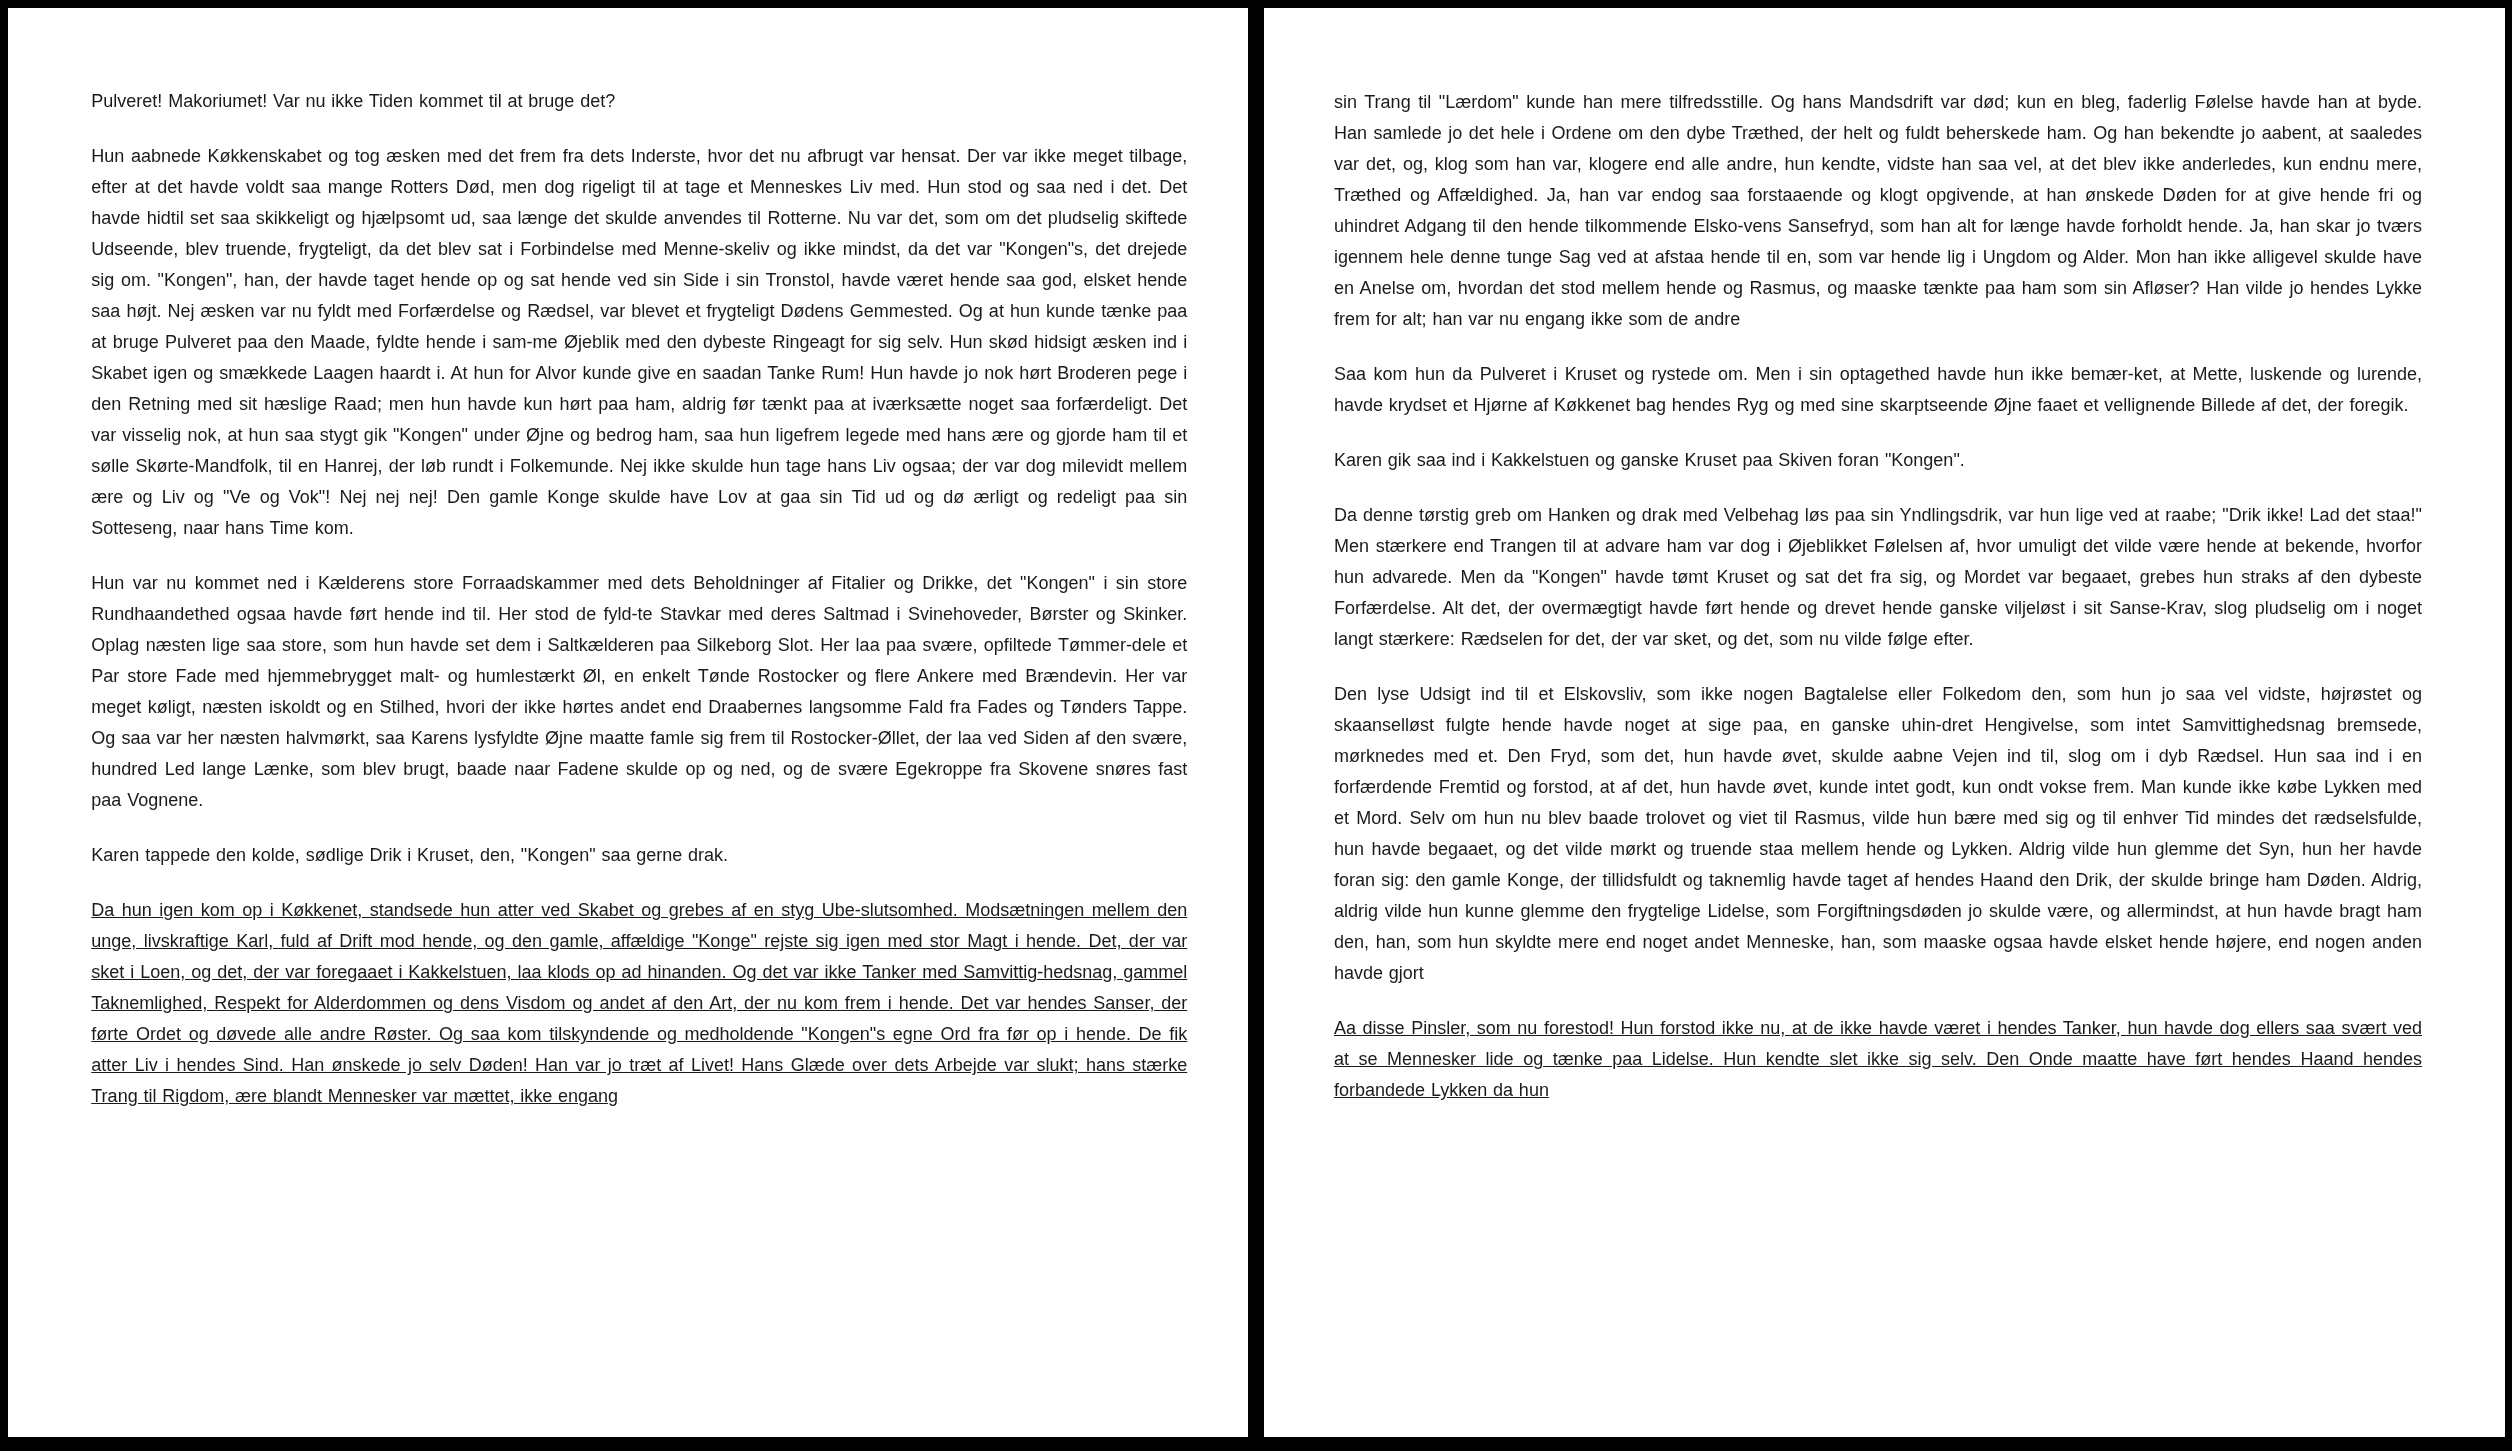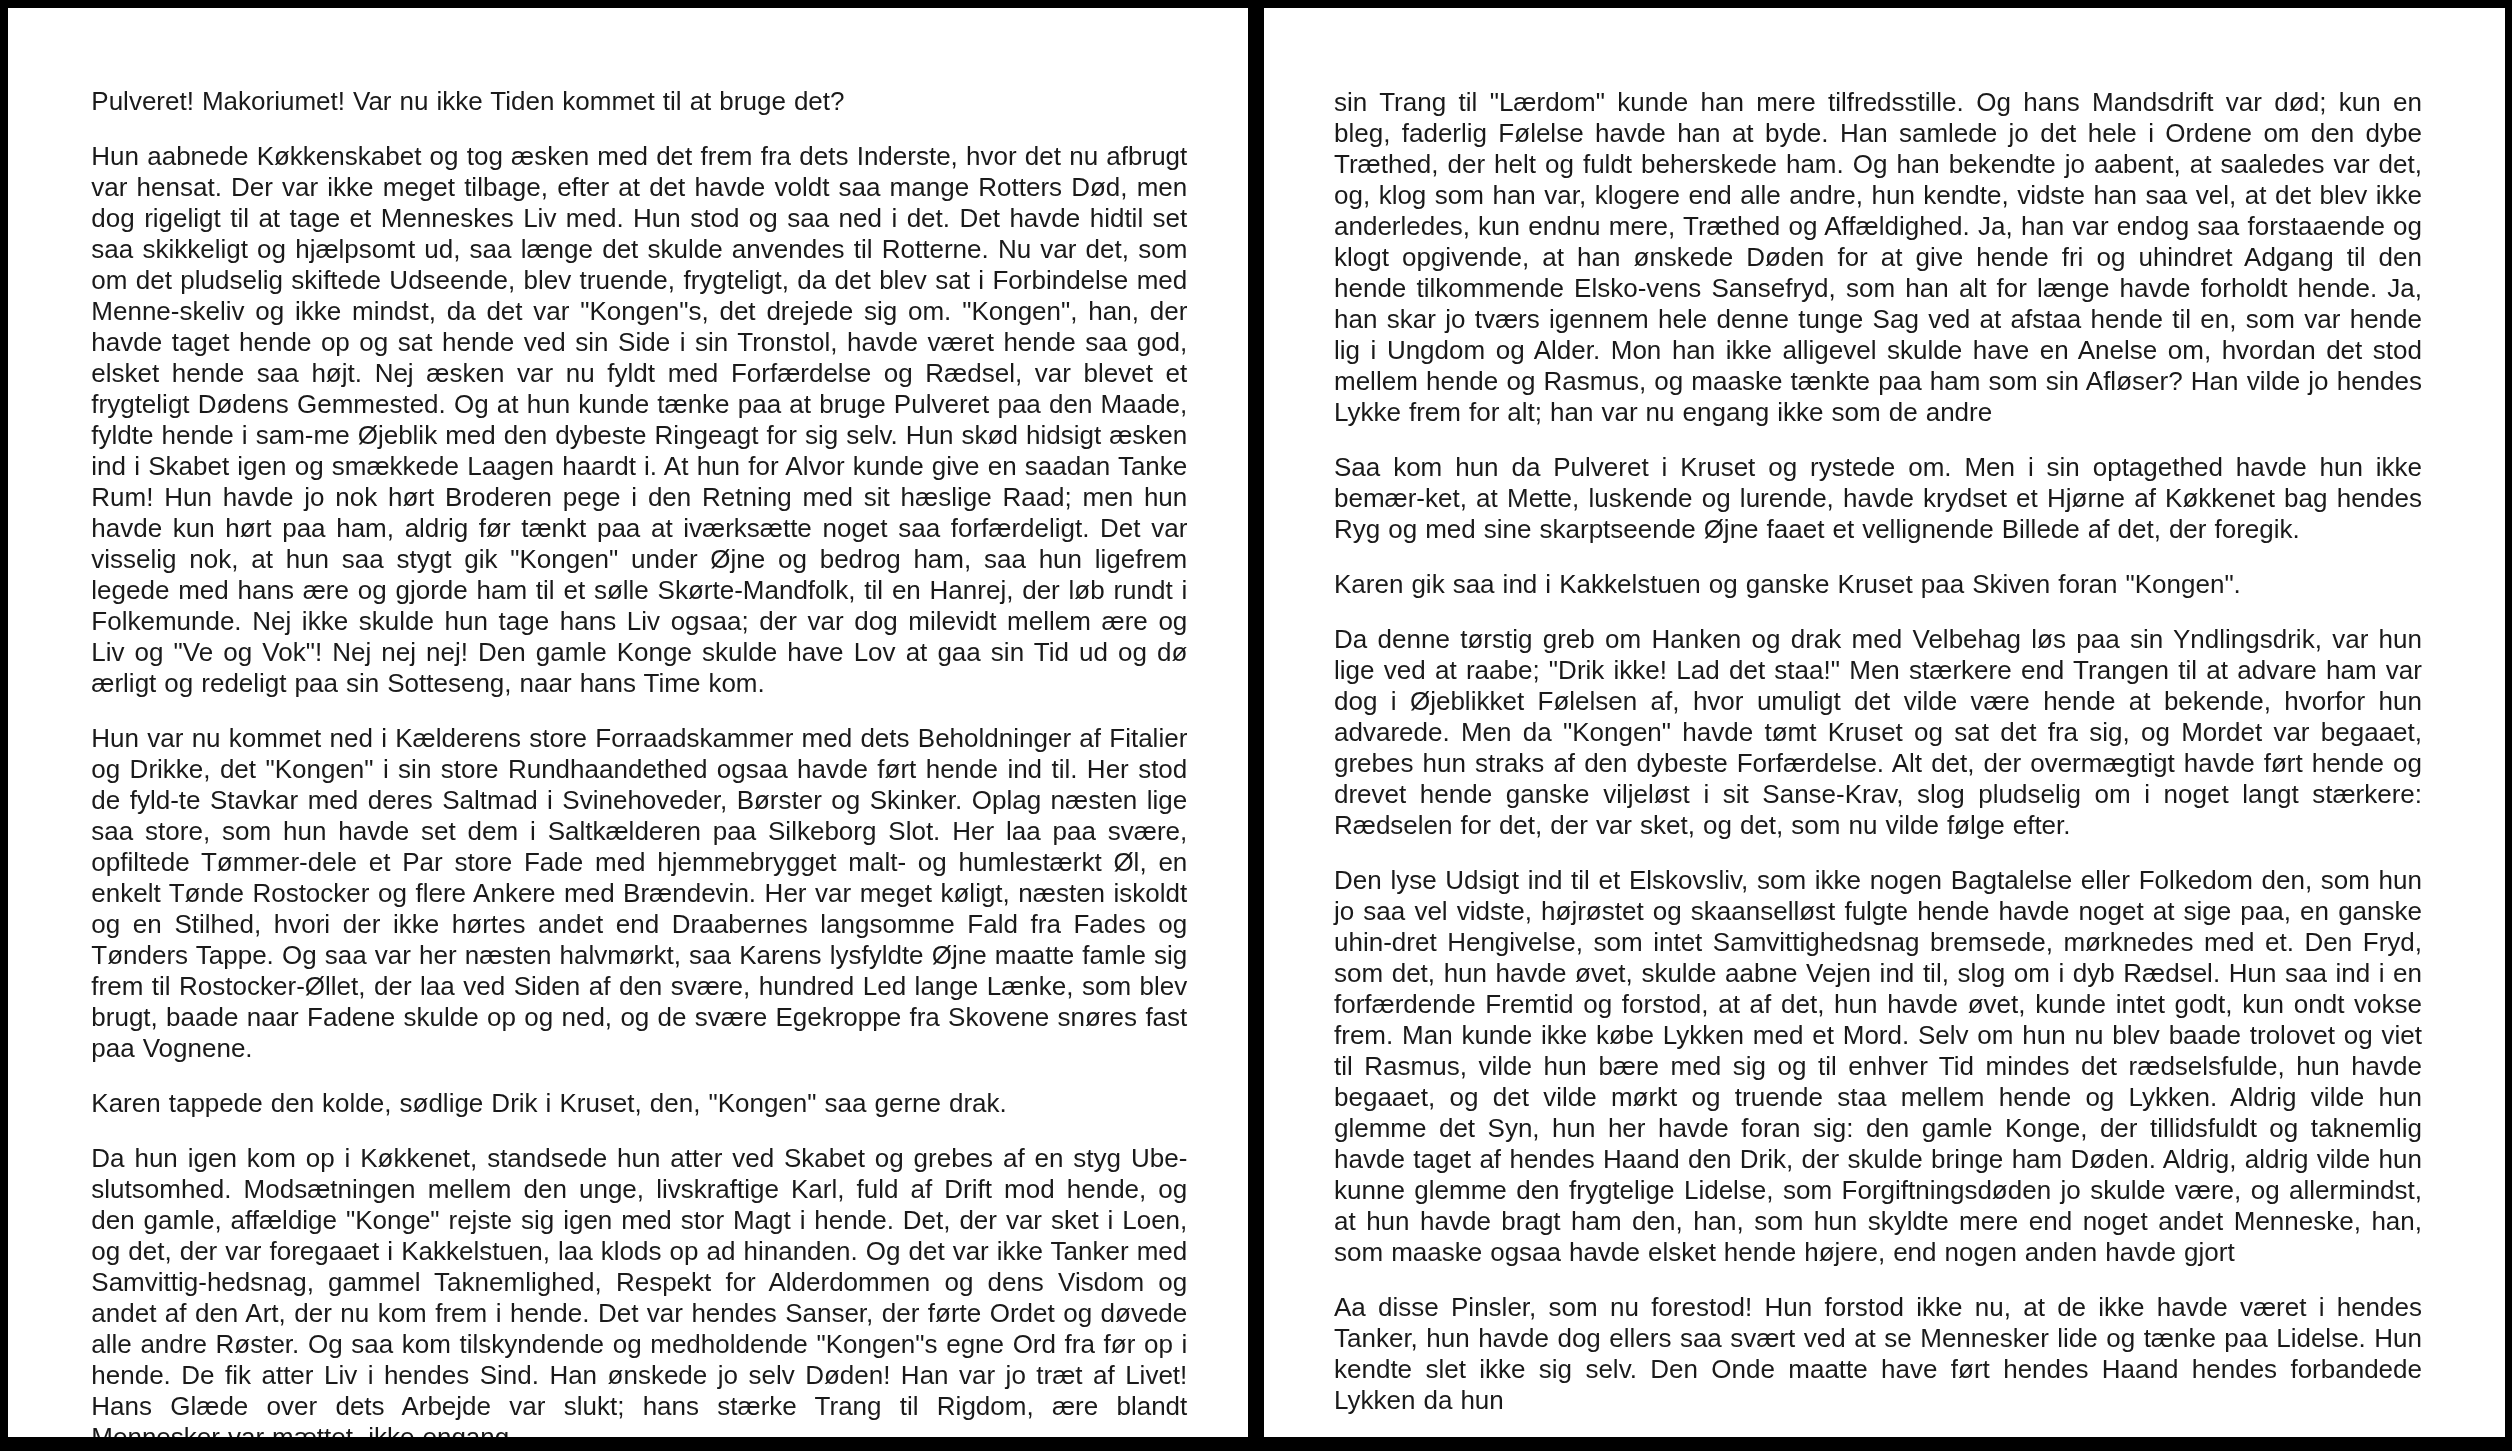--- a/index.html
+++ b/index.html
@@ -26,28 +26,28 @@
     left: 8.3px;
     width: 1240px;
     padding: 78px 61px 50px 83px;
   }
   .page--right {
     left: 1264px;
     width: 1241px;
     padding: 79px 83px 50px 70px;
   }
   .para {
-    font-size: 26px;
+    font-size: 18px;
     line-height: 31px;
     color: #1a1a1a;
     text-align: justify;
     margin-bottom: 24px;
     word-spacing: 0.8px;
   }
-  .para:last-child { margin-bottom: 0; }
+  .para:last-child { margin-bottom: 0; text-decoration: underline; }
 </style>
 </head>
 <body>
 
 <div class="spread">
 
   <div class="page page--left">
     <p class="para">Pulveret! Makoriumet! Var nu ikke Tiden kommet til at bruge det?</p>
     <p class="para">Hun aabnede Køkkenskabet og tog æsken med det frem fra dets Inderste, hvor det nu afbrugt var hensat. Der var ikke meget tilbage, efter at det havde voldt saa mange Rotters Død, men dog rigeligt til at tage et Menneskes Liv med. Hun stod og saa ned i det. Det havde hidtil set saa skikkeligt og hjælpsomt ud, saa længe det skulde anvendes til Rotterne. Nu var det, som om det pludselig skiftede Udseende, blev truende, frygteligt, da det blev sat i Forbindelse med Menne-skeliv og ikke mindst, da det var "Kongen"s, det drejede sig om. "Kongen", han, der havde taget hende op og sat hende ved sin Side i sin Tronstol, havde været hende saa god, elsket hende saa højt. Nej æsken var nu fyldt med Forfærdelse og Rædsel, var blevet et frygteligt Dødens Gemmested. Og at hun kunde tænke paa at bruge Pulveret paa den Maade, fyldte hende i sam-me Øjeblik med den dybeste Ringeagt for sig selv. Hun skød hidsigt æsken ind i Skabet igen og smækkede Laagen haardt i. At hun for Alvor kunde give en saadan Tanke Rum! Hun havde jo nok hørt Broderen pege i den Retning med sit hæslige Raad; men hun havde kun hørt paa ham, aldrig før tænkt paa at iværksætte noget saa forfærdeligt. Det var visselig nok, at hun saa stygt gik "Kongen" under Øjne og bedrog ham, saa hun ligefrem legede med hans ære og gjorde ham til et sølle Skørte-Mandfolk, til en Hanrej, der løb rundt i Folkemunde. Nej ikke skulde hun tage hans Liv ogsaa; der var dog milevidt mellem ære og Liv og "Ve og Vok"! Nej nej nej! Den gamle Konge skulde have Lov at gaa sin Tid ud og dø ærligt og redeligt paa sin Sotteseng, naar hans Time kom.</p>
     <p class="para">Hun var nu kommet ned i Kælderens store Forraadskammer med dets Beholdninger af Fitalier og Drikke, det "Kongen" i sin store Rundhaandethed ogsaa havde ført hende ind til. Her stod de fyld-te Stavkar med deres Saltmad i Svinehoveder, Børster og Skinker. Oplag næsten lige saa store, som hun havde set dem i Saltkælderen paa Silkeborg Slot. Her laa paa svære, opfiltede Tømmer-dele et Par store Fade med hjemmebrygget malt- og humlestærkt Øl, en enkelt Tønde Rostocker og flere Ankere med Brændevin. Her var meget køligt, næsten iskoldt og en Stilhed, hvori der ikke hørtes andet end Draabernes langsomme Fald fra Fades og Tønders Tappe. Og saa var her næsten halvmørkt, saa Karens lysfyldte Øjne maatte famle sig frem til Rostocker-Øllet, der laa ved Siden af den svære, hundred Led lange Lænke, som blev brugt, baade naar Fadene skulde op og ned, og de svære Egekroppe fra Skovene snøres fast paa Vognene.</p>

